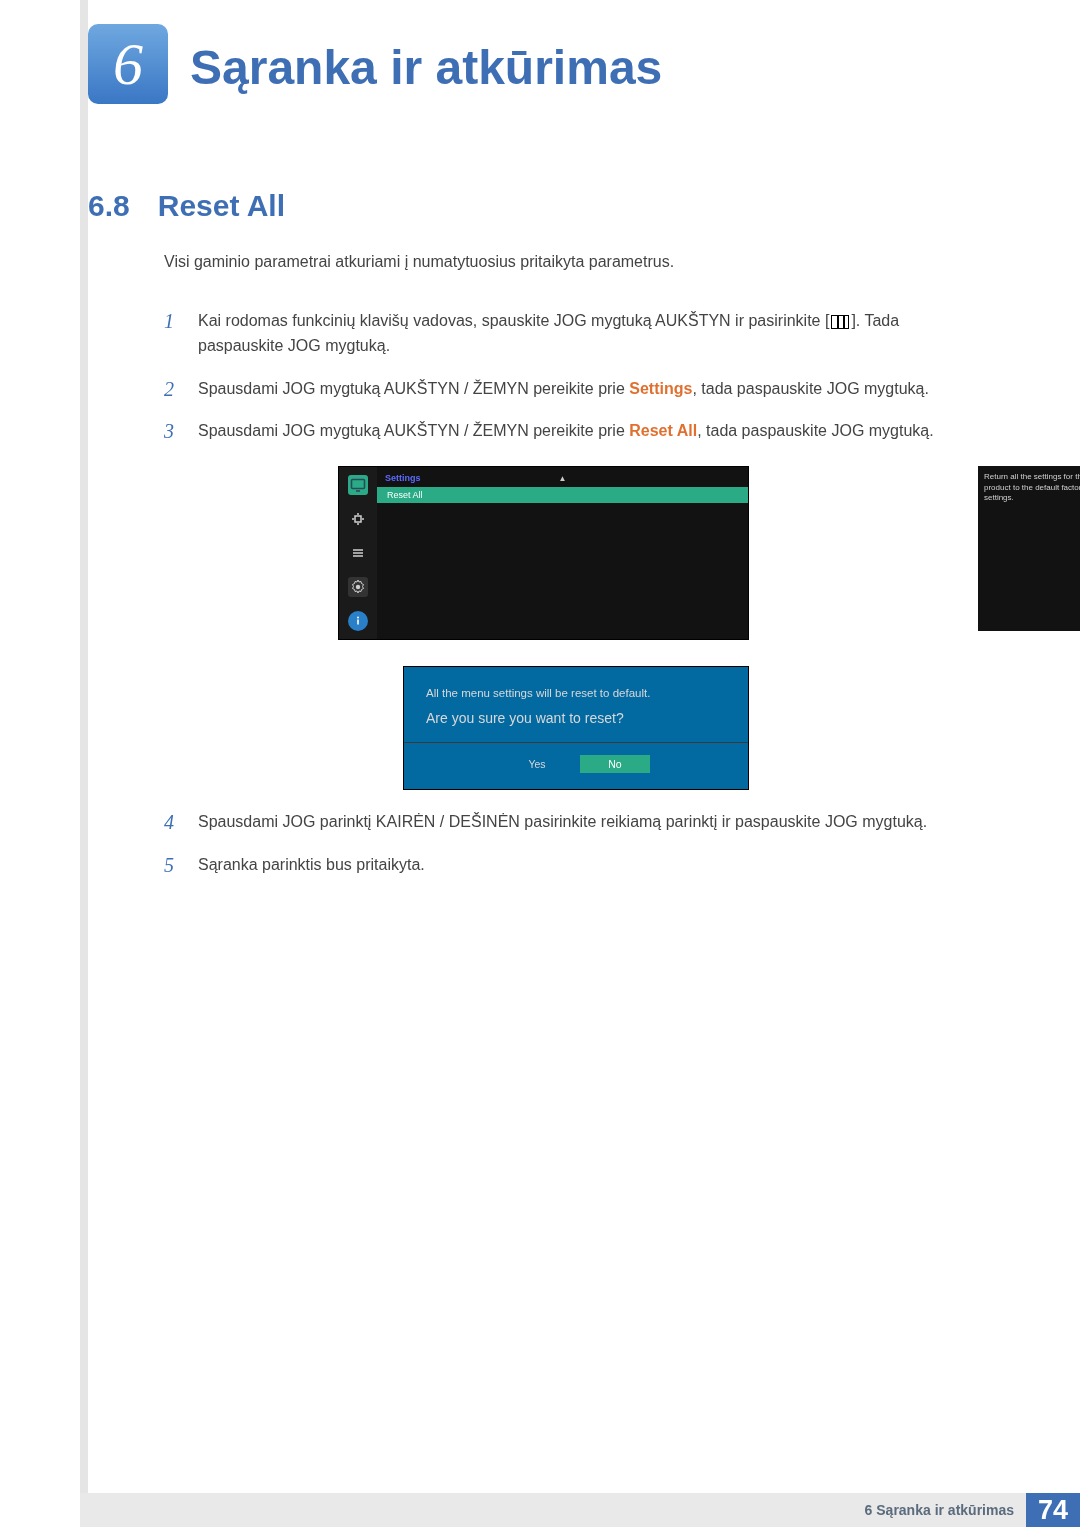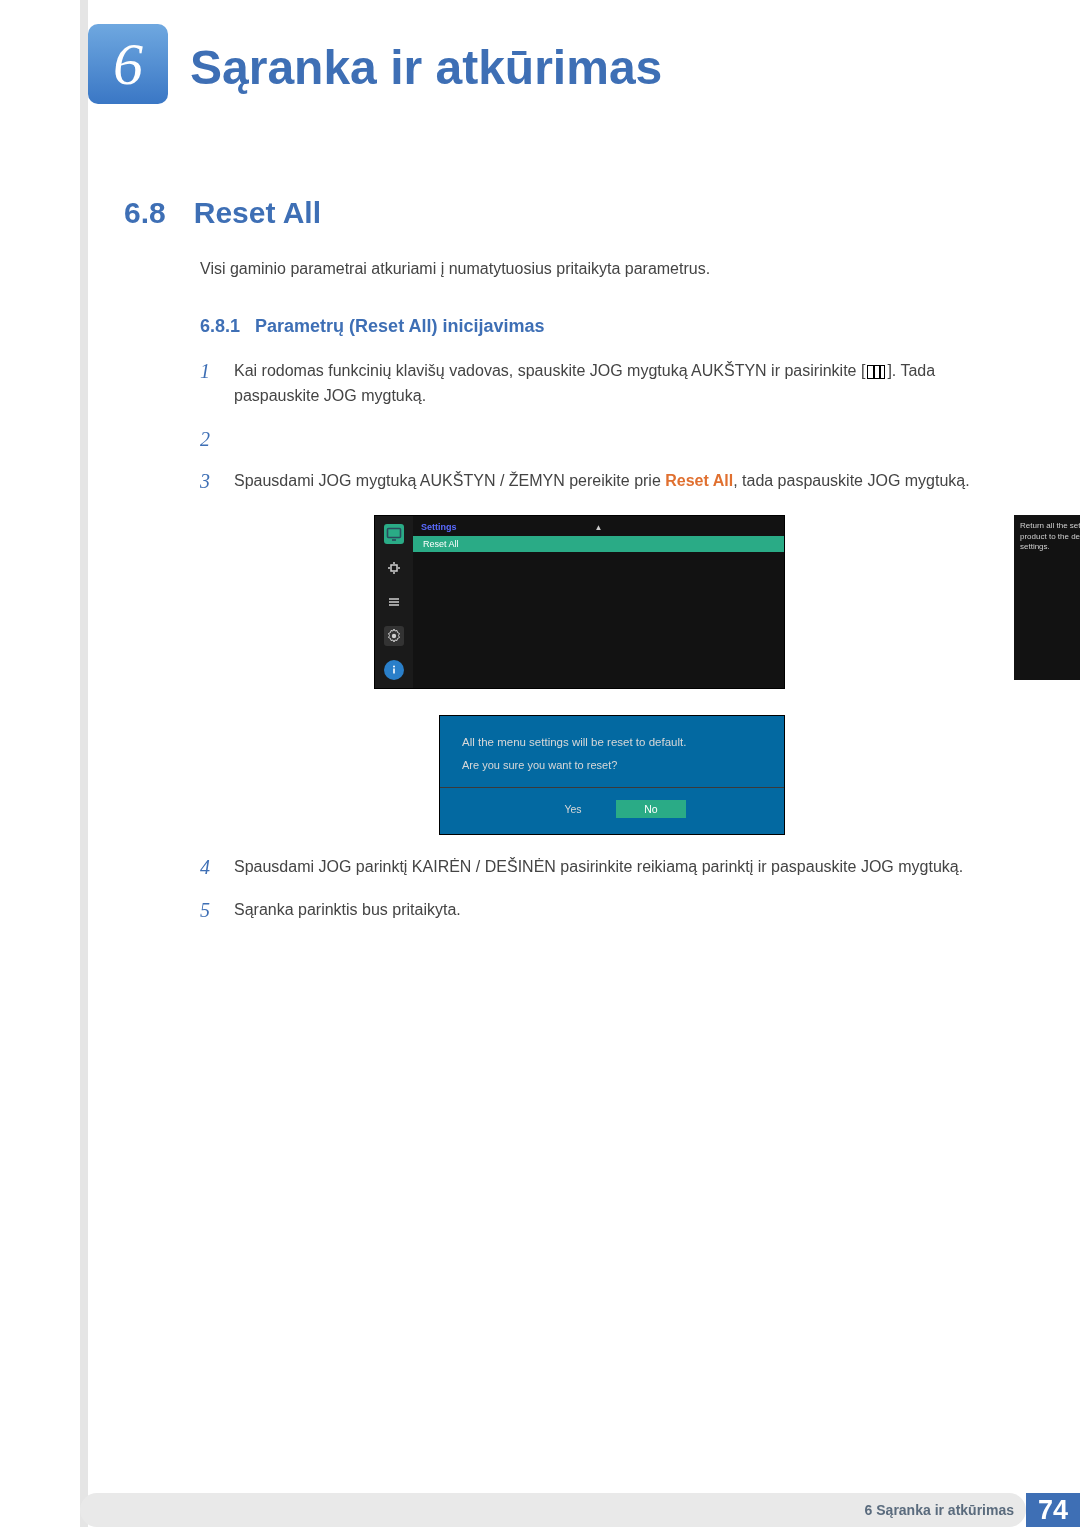--- a/index.html
+++ b/index.html
@@ -40,23 +40,22 @@
     position: absolute;
     left: 190px;
     top: 40px;
     font-size: 48px;
     font-weight: bold;
     color: #3e6fb5;
   }
   .content {
     position: absolute;
     left: 88px;
-    top: 196px;
+    top: 189px;
     width: 890px;
-    margin-left: 36px;
   }
   .section-row {
     display: flex;
     gap: 28px;
     margin-bottom: 30px;
   }
   .section-num {
     font-size: 30px;
     font-weight: bold;
     color: #3e6fb5;
@@ -206,21 +205,21 @@
     border: 1px solid #000;
     padding: 18px 22px 16px 22px;
     color: #d8d8d8;
   }
   .dialog-text {
     font-size: 11.5px;
     line-height: 1.45;
     margin-bottom: 8px;
   }
   .dialog-q {
-    font-size: 11px;
+    font-size: 14px;
     margin-bottom: 16px;
   }
   .dialog-divider {
     height: 1px;
     background: #3a3a3a;
     margin: 0 -22px 12px -22px;
   }
   .dialog-buttons {
     display: flex;
     justify-content: center;
@@ -254,21 +253,20 @@
     font-size: 14px;
     font-weight: bold;
     padding: 8px 14px;
     flex: 1;
     text-align: right;
     display: flex;
     align-items: center;
     justify-content: flex-end;
     padding-right: 12px;
     margin-left: 80px;
-    border-radius: 17px;
   }
   .footer-page {
     width: 54px;
     background: #3e6fb5;
     color: #fff;
     font-size: 27px;
     font-weight: bold;
     display: flex;
     align-items: center;
     justify-content: center;
@@ -284,36 +282,35 @@
 
 <div class="content">
 
   <div class="section-row">
     <div class="section-num">6.8</div>
     <div class="section-title">Reset All</div>
   </div>
 
   <div class="intro-text">Visi gaminio parametrai atkuriami į numatytuosius pritaikyta parametrus.</div>
 
-  <div class="subsection">
-    <span>6.8.1</span>&nbsp;&nbsp;
-    <span>Parametrų (Reset All) inicijavimas</span>
-  </div>
 
   <div class="step-list">
 
     <div class="step">
       <div class="step-num">1</div>
       <div class="step-text">
         <span>Kai rodomas funkcinių klavišų vadovas, spauskite JOG mygtuką AUKŠTYN ir pasirinkite [</span><span class="icon-menu"></span><span>]. Tada paspauskite JOG mygtuką.</span>
       </div>
     </div>
 
     <div class="step">
       <div class="step-num">2</div>
+      <div class="step-text">
+        <span>Spausdami JOG mygtuką AUKŠTYN / ŽEMYN pereikite prie </span><span class="kw-settings">Settings</span><span>, tada paspauskite JOG mygtuką.</span>
+      </div>
     </div>
 
     <div class="step step-3">
       <div class="step-num" style="color:#3e6fb5">3</div>
       <div class="step-text">
         <span>Spausdami JOG mygtuką AUKŠTYN / ŽEMYN pereikite prie </span><span class="kw-settings">Reset All</span><span>, tada paspauskite JOG mygtuką.</span>
       </div>
     </div>
   </div>
 

